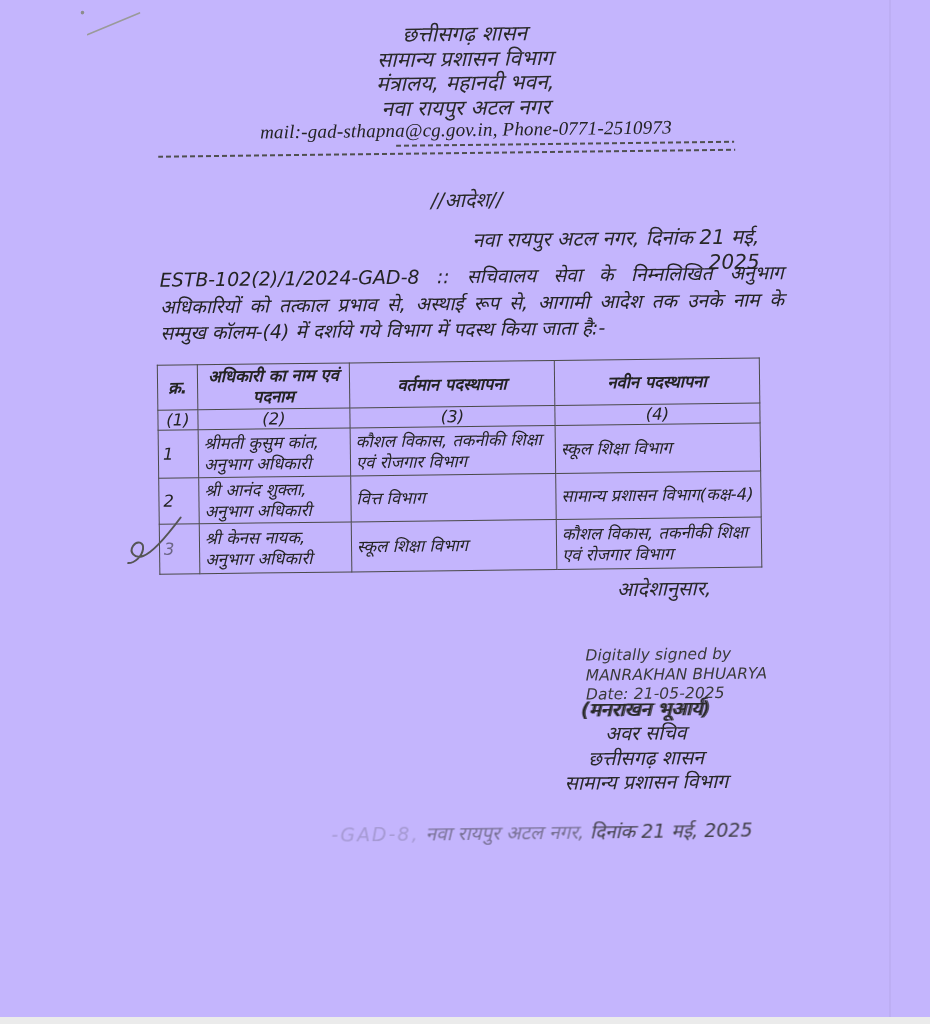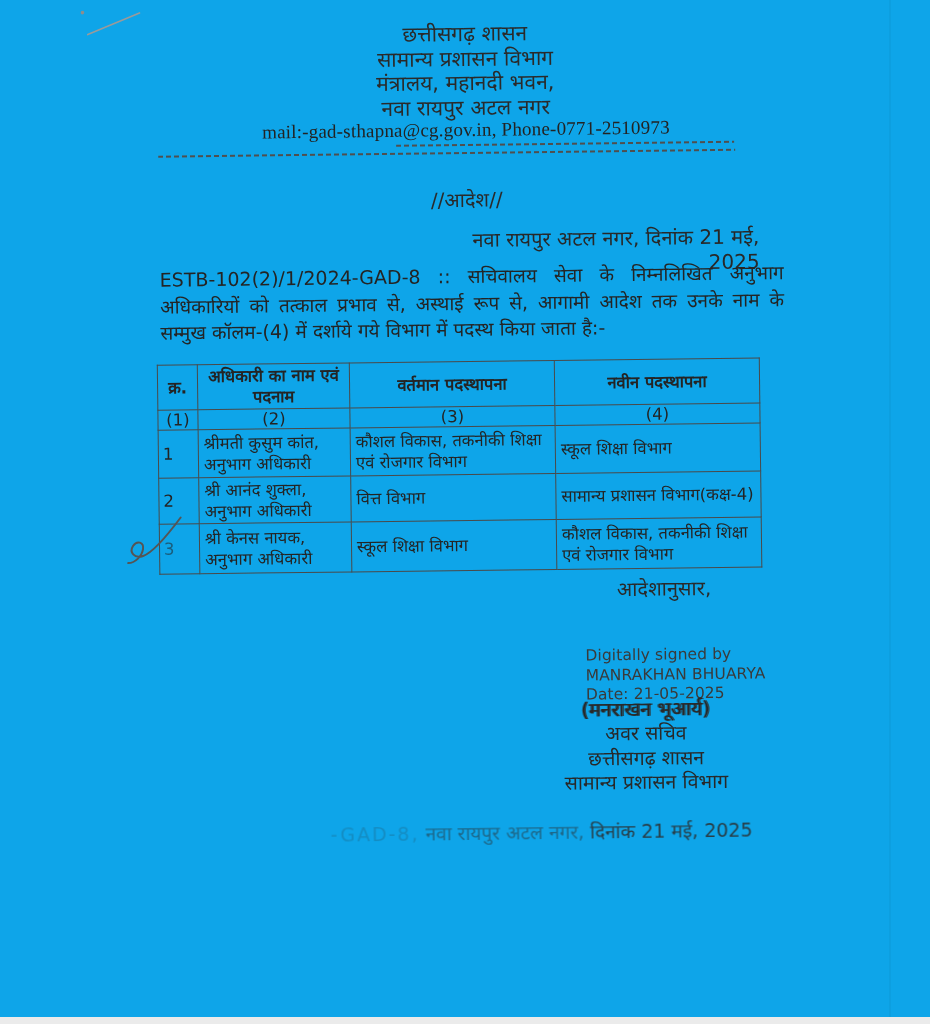--- a/index.html
+++ b/index.html
@@ -2,21 +2,21 @@
 <html><head>
 <meta charset="utf-8">
 <style>
   html,body{margin:0;padding:0;}
   body{
     width:930px;height:1024px;overflow:hidden;
     background:#fdfdfc;
     font-family:"DejaVu Sans",sans-serif;
     color:#262626;
   }
-  .page{position:relative;width:930px;height:1024px;background:#0ea5e9;}
+  .page{position:relative;width:930px;height:1024px;background:#c4b5fd;font-style:italic;}
   .doc{position:absolute;inset:0;transform:rotate(-0.7deg);transform-origin:50% 45%;}
 
   
   .letterhead{position:absolute;top:22px;left:250px;width:440px;text-align:center;
     font-size:21px;line-height:24.5px;color:#2a2a2a;}
   .letterhead .lh-line{display:block;}
   .contact-line{position:absolute;top:119px;left:215px;width:510px;text-align:center;
     font-family:"Liberation Serif",serif;font-size:19px;color:#232323;letter-spacing:.2px;}
 
   .dash{position:absolute;height:2px;

